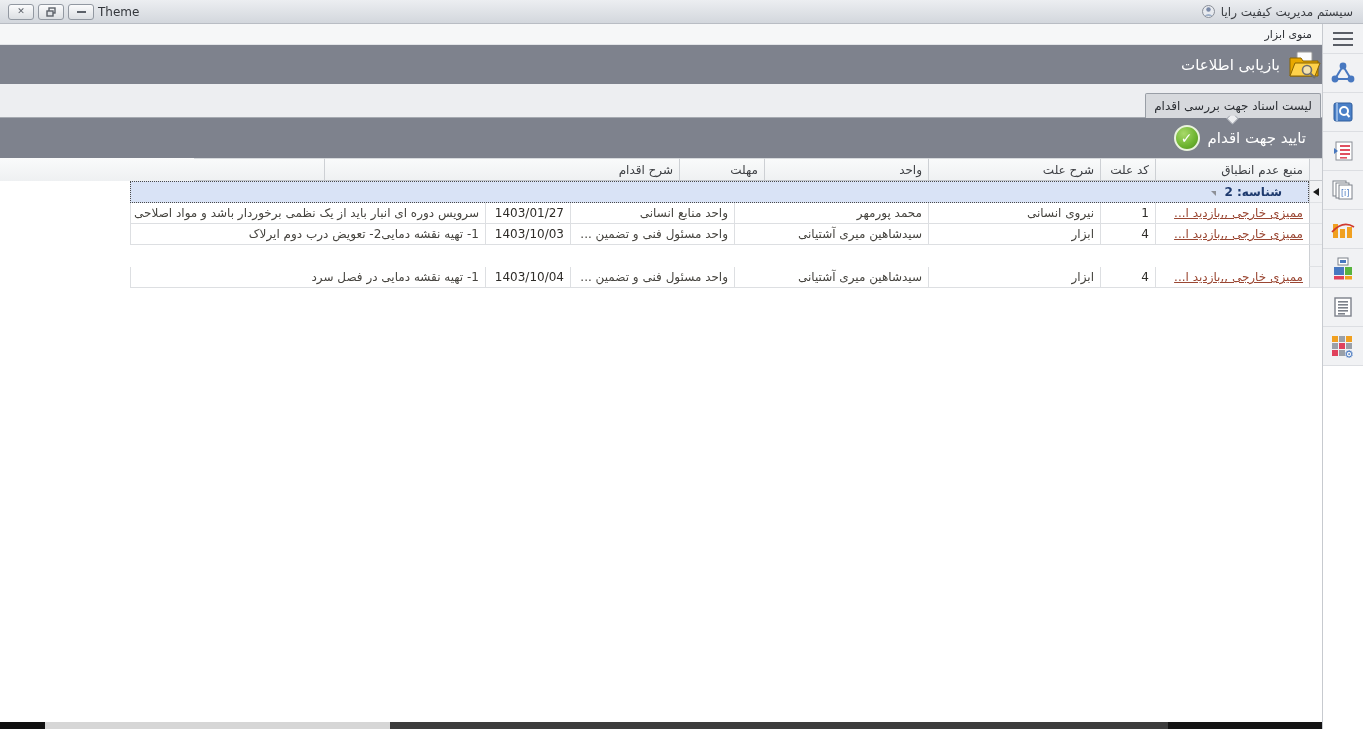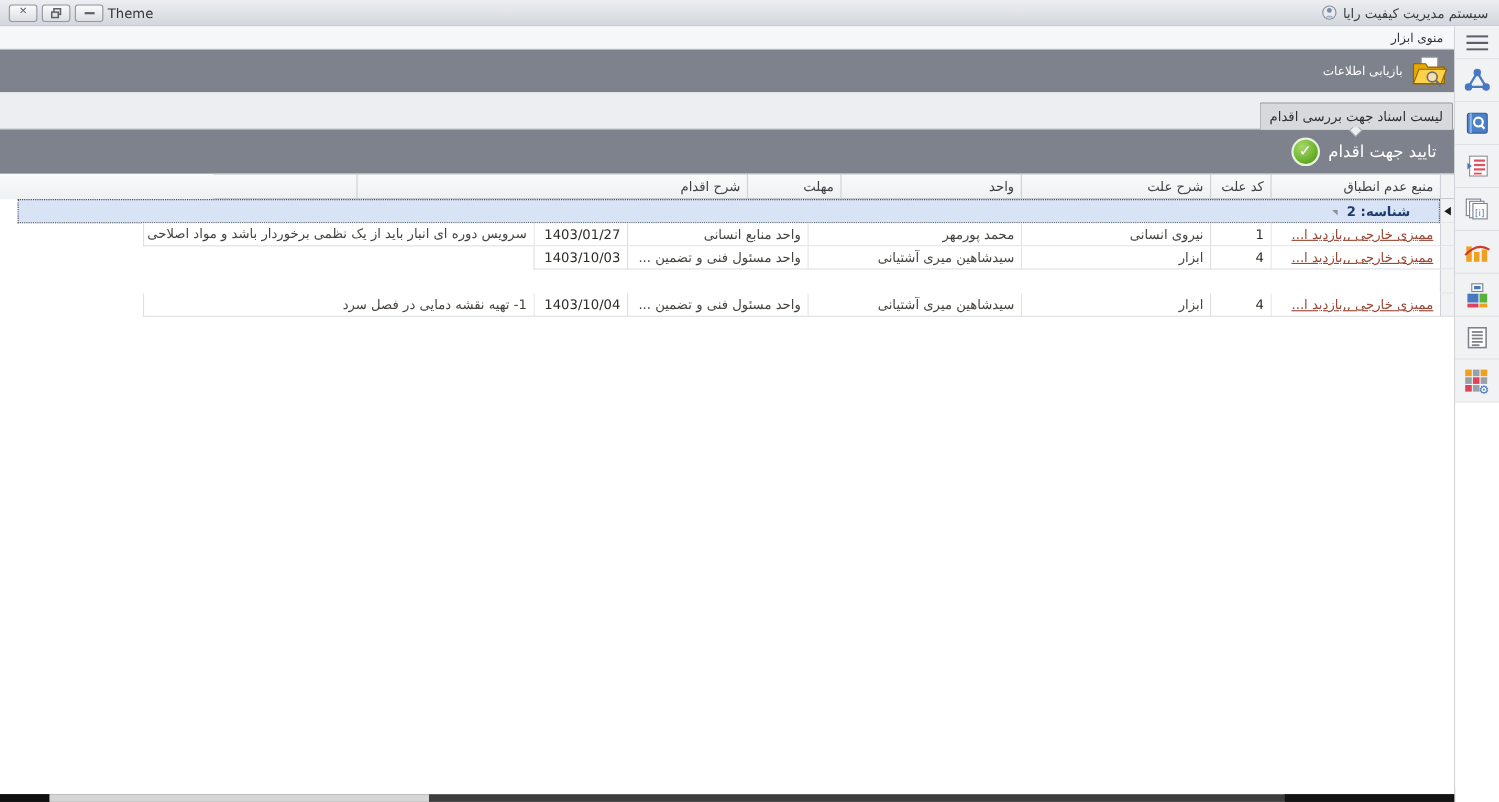--- a/index.html
+++ b/index.html
@@ -29,21 +29,21 @@
   .menustrip {
     position:absolute; left:0; top:24px; width:1322px; height:21px;
     background:#f6f7f8; border-bottom:1px solid #e2e4e7;
     direction:rtl; display:flex; align-items:center; padding:0 10px;
     font-size:11px; color:#2e3136;
   }
 
   
   .band { position:absolute; left:0; width:1322px; background:#7e828d; color:#fff;
     direction:rtl; display:flex; align-items:center; }
-  .band1 { top:45px; height:39px; padding-right:6px; font-size:11px; gap:7px; }
+  .band1 { top:45px; height:39px; padding-right:1px; font-size:15px; gap:7px; }
   .band2 { top:118px; height:40px; padding-right:16px; font-size:15px; gap:8px; }
 
   
   .foldericon { position:relative; width:34px; height:30px; flex:0 0 auto; }
   
   .checkicon { width:26px; height:26px; border-radius:50%;
     background:radial-gradient(circle at 35% 30%, #a8d96a, #6cb32e 60%, #4e8c1d);
     border:2px solid #e9f3dc; display:flex; align-items:center; justify-content:center;
     color:#fff; font-size:14px; font-weight:bold; flex:0 0 auto; }
 
@@ -74,21 +74,21 @@
   .hfill { width:130px; border-left:none; }
   .ind { width:13px; background:#f1f2f4; border-left:1px solid #cdd0d4; border-bottom:1px solid #dfe1e4;
     display:flex; align-items:center; justify-content:center; flex:0 0 auto; }
   .hdr .ind { border-bottom:1px solid #c4c7cc; border-top:1px solid #d7dadd; }
   .cell { border-left:1px solid #dddfe2; border-bottom:1px solid #dddfe2; padding:0 6px;
     display:flex; align-items:center; white-space:nowrap; overflow:hidden; color:#46443f; background:#fff; }
   .c-source{width:154px;} .c-code{width:55px;} .c-cause{width:172px;} .c-resp{width:194px;}
   .c-unit{width:164px;} .c-deadline{width:85px;} .c-action{width:355px;}
   .r { height:21px; }
   .grp { height:22px; }
-  .grpcell { width:1293px; display:flex; align-items:center; padding-right:26px; gap:8px;
+  .grpcell { width:1179px; display:flex; align-items:center; padding-right:26px; gap:8px;
     font-weight:bold; color:#1e3a6e; background:#fbfbfc; border-bottom:1px solid #e4e6e9; }
   .grp.selected .grpcell { background:#d9e3f6; border:1px dotted #4a4a4a; }
   .collapse-tri { width:0; height:0; border-top:5px solid #8d9097; border-left:5px solid transparent;
     flex:0 0 auto; margin-top:2px; }
   .rowarrow { width:0; height:0; border-right:6px solid #1b1b1b; border-top:4px solid transparent;
     border-bottom:4px solid transparent; }
   .c-code.cell { justify-content:flex-start; direction:ltr; padding-right:6px; text-align:right;
     justify-content:flex-end; color:#2e2c28; }
   .c-deadline.cell { color:#2e2c28; }
   .c-source.cell { justify-content:flex-start; } 
@@ -203,20 +203,21 @@
         <div class="gridrow r">
           <div class="ind"></div>
           <div class="cell c-source">
             <a class="gridlink">ممیزی خارجی ,,بازدید ا...</a>
           </div>
           <div class="cell c-code">4</div>
           <div class="cell c-cause">ابزار</div>
           <div class="cell c-resp">سیدشاهین میری آشتیانی</div>
           <div class="cell c-unit">واحد مسئول فنی و تضمین ...</div>
           <div class="cell c-deadline">1403/10/03</div>
+          <div class="cell c-action">1- تهیه نقشه دمایی2- تعویض درب دوم ایرلاک</div>
         </div>
         <div class="gridrow grp">
           <div class="ind"></div>
         </div>
         <div class="gridrow r">
           <div class="ind"></div>
           <div class="cell c-source">
             <a class="gridlink">ممیزی خارجی ,,بازدید ا...</a>
           </div>
           <div class="cell c-code">4</div>

